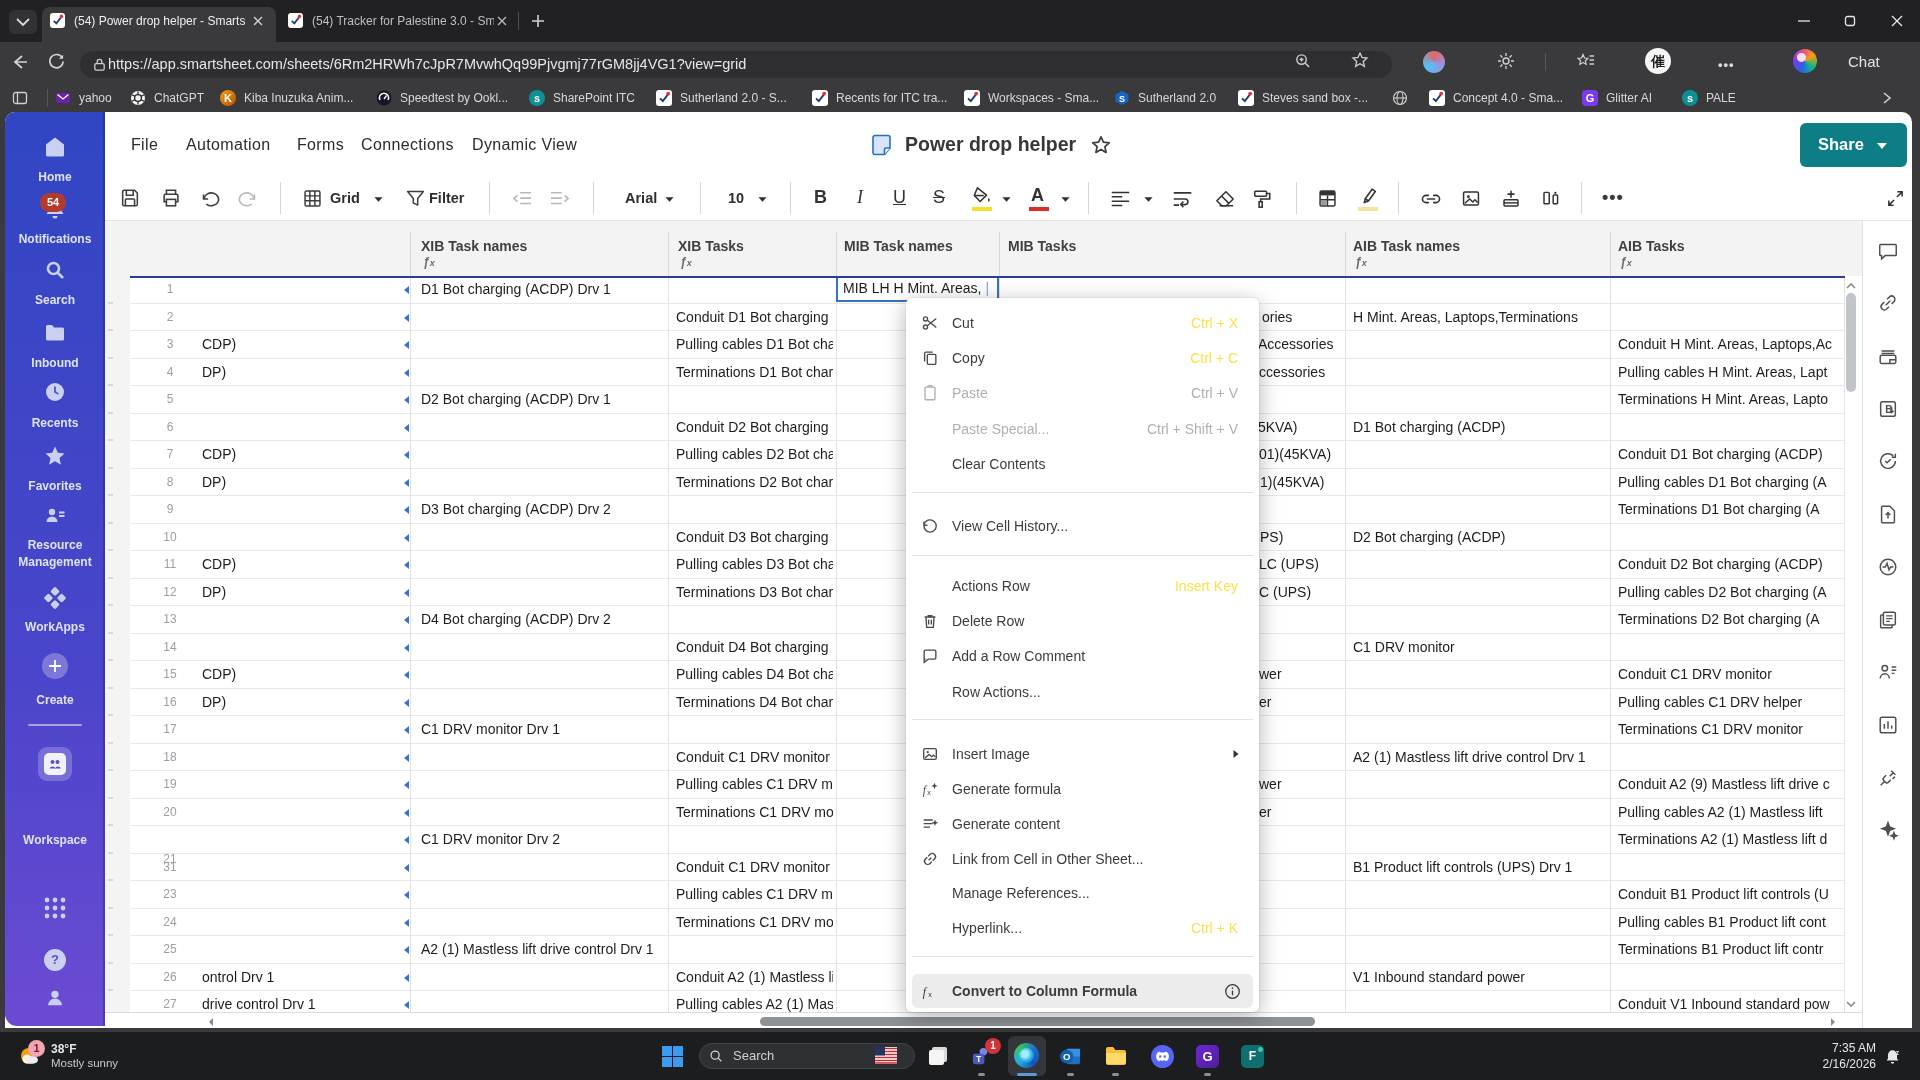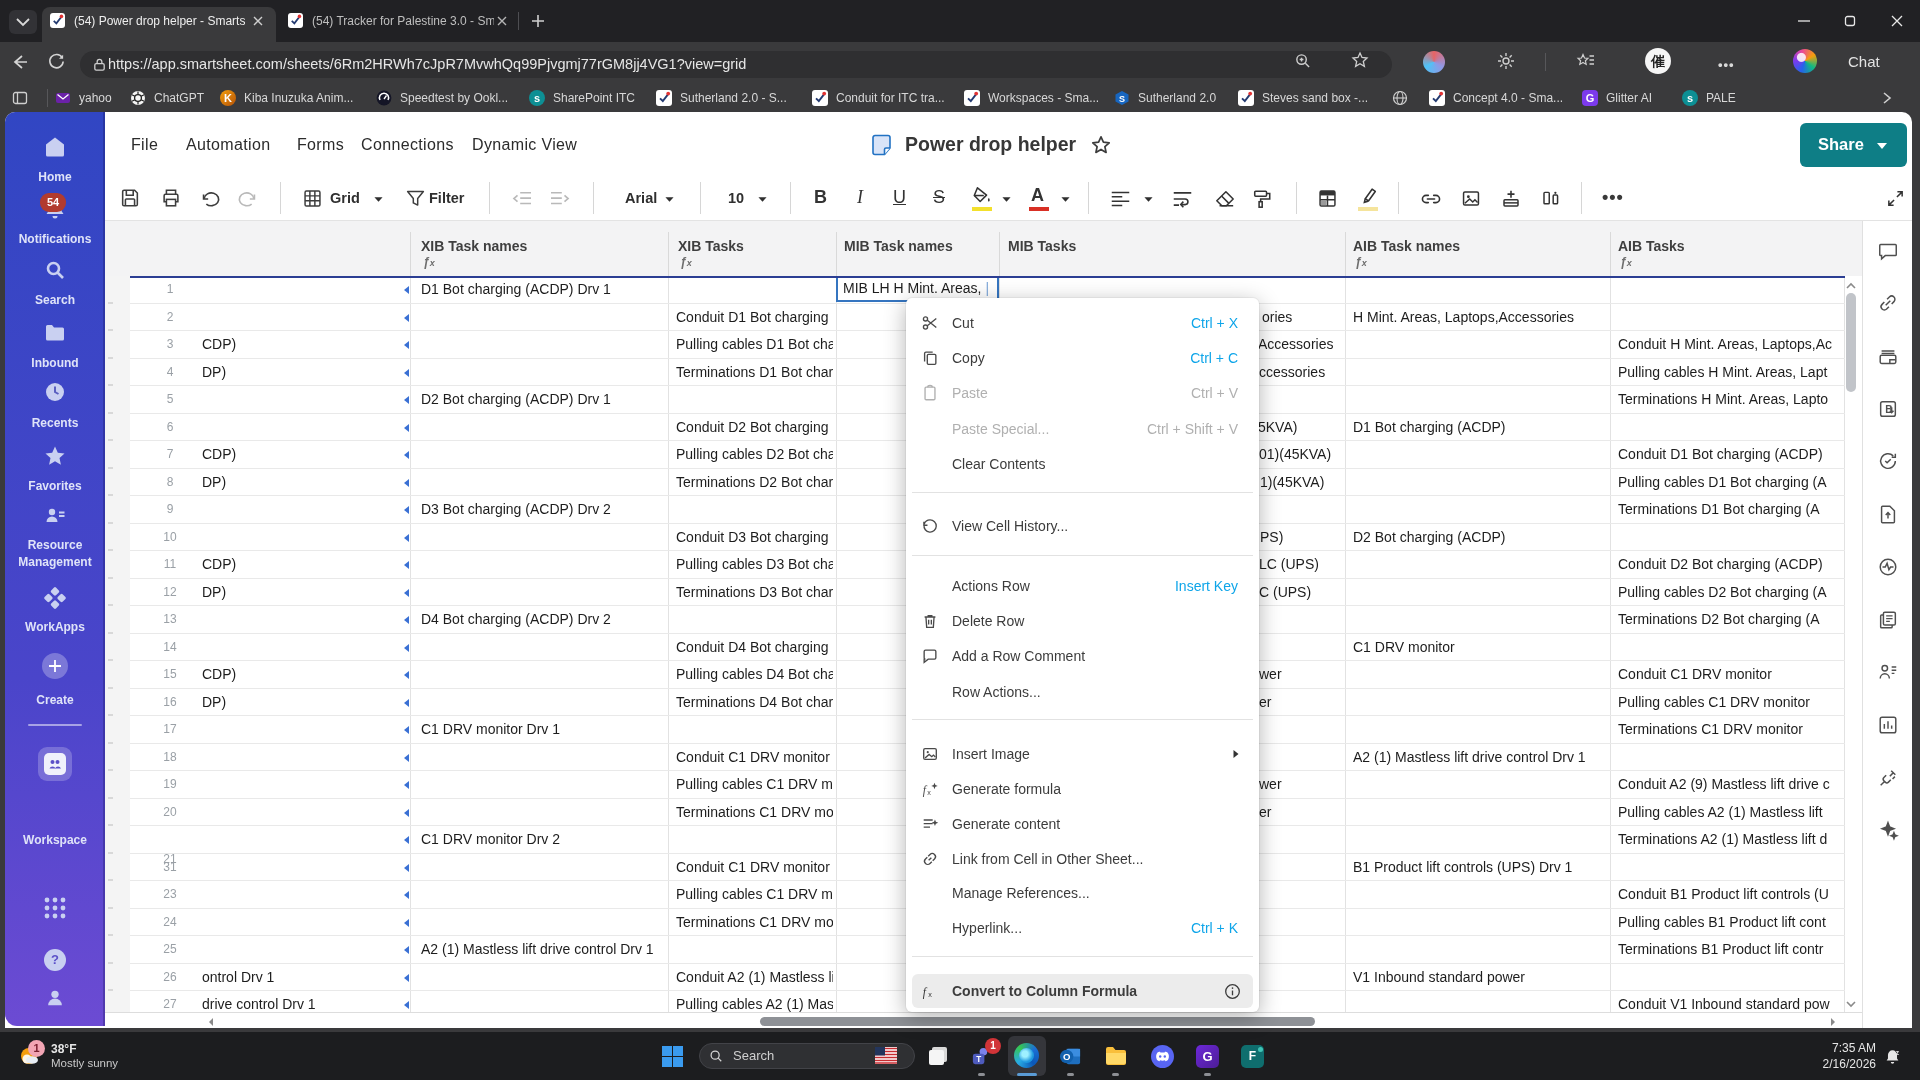--- a/index.html
+++ b/index.html
@@ -20,21 +20,21 @@
 .fx{font-size:12px;color:#6e6e6e;font-style:italic;font-weight:bold}
 .cell{font-size:14px;color:#1d1d1d;line-height:27px}
 .rownum{font-size:12px;color:#9aa0a6;text-align:center;line-height:27px}
 .vline{width:1px;background:#e2e2e2}
 .hline{height:1px;background:#e9e9e9}
 .tri{width:0;height:0;border-top:4px solid transparent;border-bottom:4px solid transparent;border-right:5.5px solid #3a70d4}
 
 #menu{left:906px;top:298px;width:353px;height:714px;background:#fff;border-radius:6px;box-shadow:0 5px 22px rgba(0,0,0,0.3),0 0 0 1px rgba(0,0,0,0.04);z-index:20}
 .mi{z-index:21;left:0;width:348px;height:34px;line-height:34px;font-size:14px;color:#3c3c3c}
 .mi .lab{position:absolute;left:46px;top:0}
-.mi .sc{position:absolute;right:16px;top:0;color:#0ea5e9}
+.mi .sc{position:absolute;right:16px;top:0;color:#fde047}
 .mi.dis,.mi.dis .sc{color:#b0b0b0}
 .mi svg{position:absolute;left:15px;top:8px}
 .mdiv{left:6px;width:341px;height:1px;background:#e2e2e2;z-index:22}
 
 #taskbar{left:0;top:1032px;width:1920px;height:48px;background:#1c1d1f}
 .tbtxt{color:#e6e6e6;font-size:12px}
 .dash{width:7px;height:3px;border-radius:2px;background:#8d8f94;position:absolute;top:1073px}
 </style></head><body>
 <div class="a" id="tabbar"></div>
 <div class="a" style="left:9px;top:10px;width:28px;height:24px;border-radius:6px;background:#323236"></div>
@@ -143,21 +143,21 @@
 <svg class="a" style="left:656px;top:90px" width="16" height="16" viewBox="0 0 16 16">
     <path d="M4 8.4 L6.8 11 L11.8 4.6" stroke="#233a70" stroke-width="1.9" fill="none"></path>
     <circle cx="12.2" cy="3.6" r="1.9" fill="#e23333"></circle>
   </svg>
 <div class="a bm" style="left:680px;top:84px">Sutherland 2.0 - S...</div>
 <div class="a" style="left:812px;top:90px;width:16px;height:16px;background:#fff;border-radius:3px"></div>
 <svg class="a" style="left:812px;top:90px" width="16" height="16" viewBox="0 0 16 16">
     <path d="M4 8.4 L6.8 11 L11.8 4.6" stroke="#233a70" stroke-width="1.9" fill="none"></path>
     <circle cx="12.2" cy="3.6" r="1.9" fill="#e23333"></circle>
   </svg>
-<div class="a bm" style="left:836px;top:84px">Conduit for ITC tra...</div>
+<div class="a bm" style="left:836px;top:84px">Recents for ITC tra...</div>
 <div class="a" style="left:964px;top:90px;width:16px;height:16px;background:#fff;border-radius:3px"></div>
 <svg class="a" style="left:964px;top:90px" width="16" height="16" viewBox="0 0 16 16">
     <path d="M4 8.4 L6.8 11 L11.8 4.6" stroke="#233a70" stroke-width="1.9" fill="none"></path>
     <circle cx="12.2" cy="3.6" r="1.9" fill="#e23333"></circle>
   </svg>
 <div class="a bm" style="left:988px;top:84px">Workspaces - Sma...</div>
 <svg class="a" style="left:1114px;top:90px" width="16" height="16" viewBox="0 0 16 16">
     <path d="M8 1 L14.5 4.5 V11.5 L8 15 L1.5 11.5 V4.5 Z" fill="#1766c0"></path>
     <text x="8" y="11.5" font-size="9" font-weight="bold" fill="#fff" text-anchor="middle" font-family="Liberation Sans">S</text>
   </svg>
@@ -360,21 +360,21 @@
 <div class="a" style="left:3px;top:23.5px;width:5px;height:2px;background:#d8d8d8"></div>
 <div class="a rownum" style="left:25px;top:-2.0px;width:80px">1</div>
 <div class="a tri" style="left:299px;top:8.0px"></div>
 <div class="a cell nw" style="left:316px;top:-2.0px;width:243px">D1 Bot charging (ACDP) Drv 1</div>
 <div class="a hline" style="left:25px;top:52.0px;width:1715px"></div>
 <div class="a" style="left:3px;top:51.0px;width:5px;height:2px;background:#d8d8d8"></div>
 <div class="a rownum" style="left:25px;top:25.5px;width:80px">2</div>
 <div class="a tri" style="left:299px;top:35.5px"></div>
 <div class="a cell nw" style="left:571px;top:25.5px;width:157px">Conduit D1 Bot charging (ACDP) Drv 1</div>
 <div class="a cell nw" style="left:1157px;top:25.5px;width:92px">ories</div>
-<div class="a cell nw" style="left:1248px;top:25.5px;width:250px">H Mint. Areas, Laptops,Accessories</div>
+<div class="a cell nw" style="left:1248px;top:25.5px;width:250px">H Mint. Areas, Laptops,Terminations</div>
 <div class="a hline" style="left:25px;top:79.5px;width:1715px"></div>
 <div class="a" style="left:3px;top:78.5px;width:5px;height:2px;background:#d8d8d8"></div>
 <div class="a rownum" style="left:25px;top:53.0px;width:80px">3</div>
 <div class="a tri" style="left:299px;top:63.0px"></div>
 <div class="a cell nw" style="left:97px;top:53.0px;width:200px">CDP)</div>
 <div class="a cell nw" style="left:571px;top:53.0px;width:157px">Pulling cables D1 Bot charging (A</div>
 <div class="a cell nw" style="left:1153px;top:53.0px;width:92px">Accessories</div>
 <div class="a cell nw" style="left:1513px;top:53.0px;width:226px">Conduit H Mint. Areas, Laptops,Ac</div>
 <div class="a hline" style="left:25px;top:107.0px;width:1715px"></div>
 <div class="a" style="left:3px;top:106.0px;width:5px;height:2px;background:#d8d8d8"></div>
@@ -462,21 +462,21 @@
 <div class="a cell nw" style="left:571px;top:383.0px;width:157px">Pulling cables D4 Bot charging (A</div>
 <div class="a cell nw" style="left:1154px;top:383.0px;width:92px">wer</div>
 <div class="a cell nw" style="left:1513px;top:383.0px;width:226px">Conduit C1 DRV monitor</div>
 <div class="a hline" style="left:25px;top:437.0px;width:1715px"></div>
 <div class="a" style="left:3px;top:436.0px;width:5px;height:2px;background:#d8d8d8"></div>
 <div class="a rownum" style="left:25px;top:410.5px;width:80px">16</div>
 <div class="a tri" style="left:299px;top:420.5px"></div>
 <div class="a cell nw" style="left:97px;top:410.5px;width:200px">DP)</div>
 <div class="a cell nw" style="left:571px;top:410.5px;width:157px">Terminations D4 Bot charging (A</div>
 <div class="a cell nw" style="left:1154px;top:410.5px;width:92px">er</div>
-<div class="a cell nw" style="left:1513px;top:410.5px;width:226px">Pulling cables C1 DRV monitor</div>
+<div class="a cell nw" style="left:1513px;top:410.5px;width:226px">Pulling cables C1 DRV helper</div>
 <div class="a hline" style="left:25px;top:464.5px;width:1715px"></div>
 <div class="a" style="left:3px;top:463.5px;width:5px;height:2px;background:#d8d8d8"></div>
 <div class="a rownum" style="left:25px;top:438.0px;width:80px">17</div>
 <div class="a tri" style="left:299px;top:448.0px"></div>
 <div class="a cell nw" style="left:316px;top:438.0px;width:243px">C1 DRV monitor Drv 1</div>
 <div class="a cell nw" style="left:1513px;top:438.0px;width:226px">Terminations C1 DRV monitor</div>
 <div class="a hline" style="left:25px;top:492.0px;width:1715px"></div>
 <div class="a" style="left:3px;top:491.0px;width:5px;height:2px;background:#d8d8d8"></div>
 <div class="a rownum" style="left:25px;top:465.5px;width:80px">18</div>
 <div class="a tri" style="left:299px;top:475.5px"></div>

